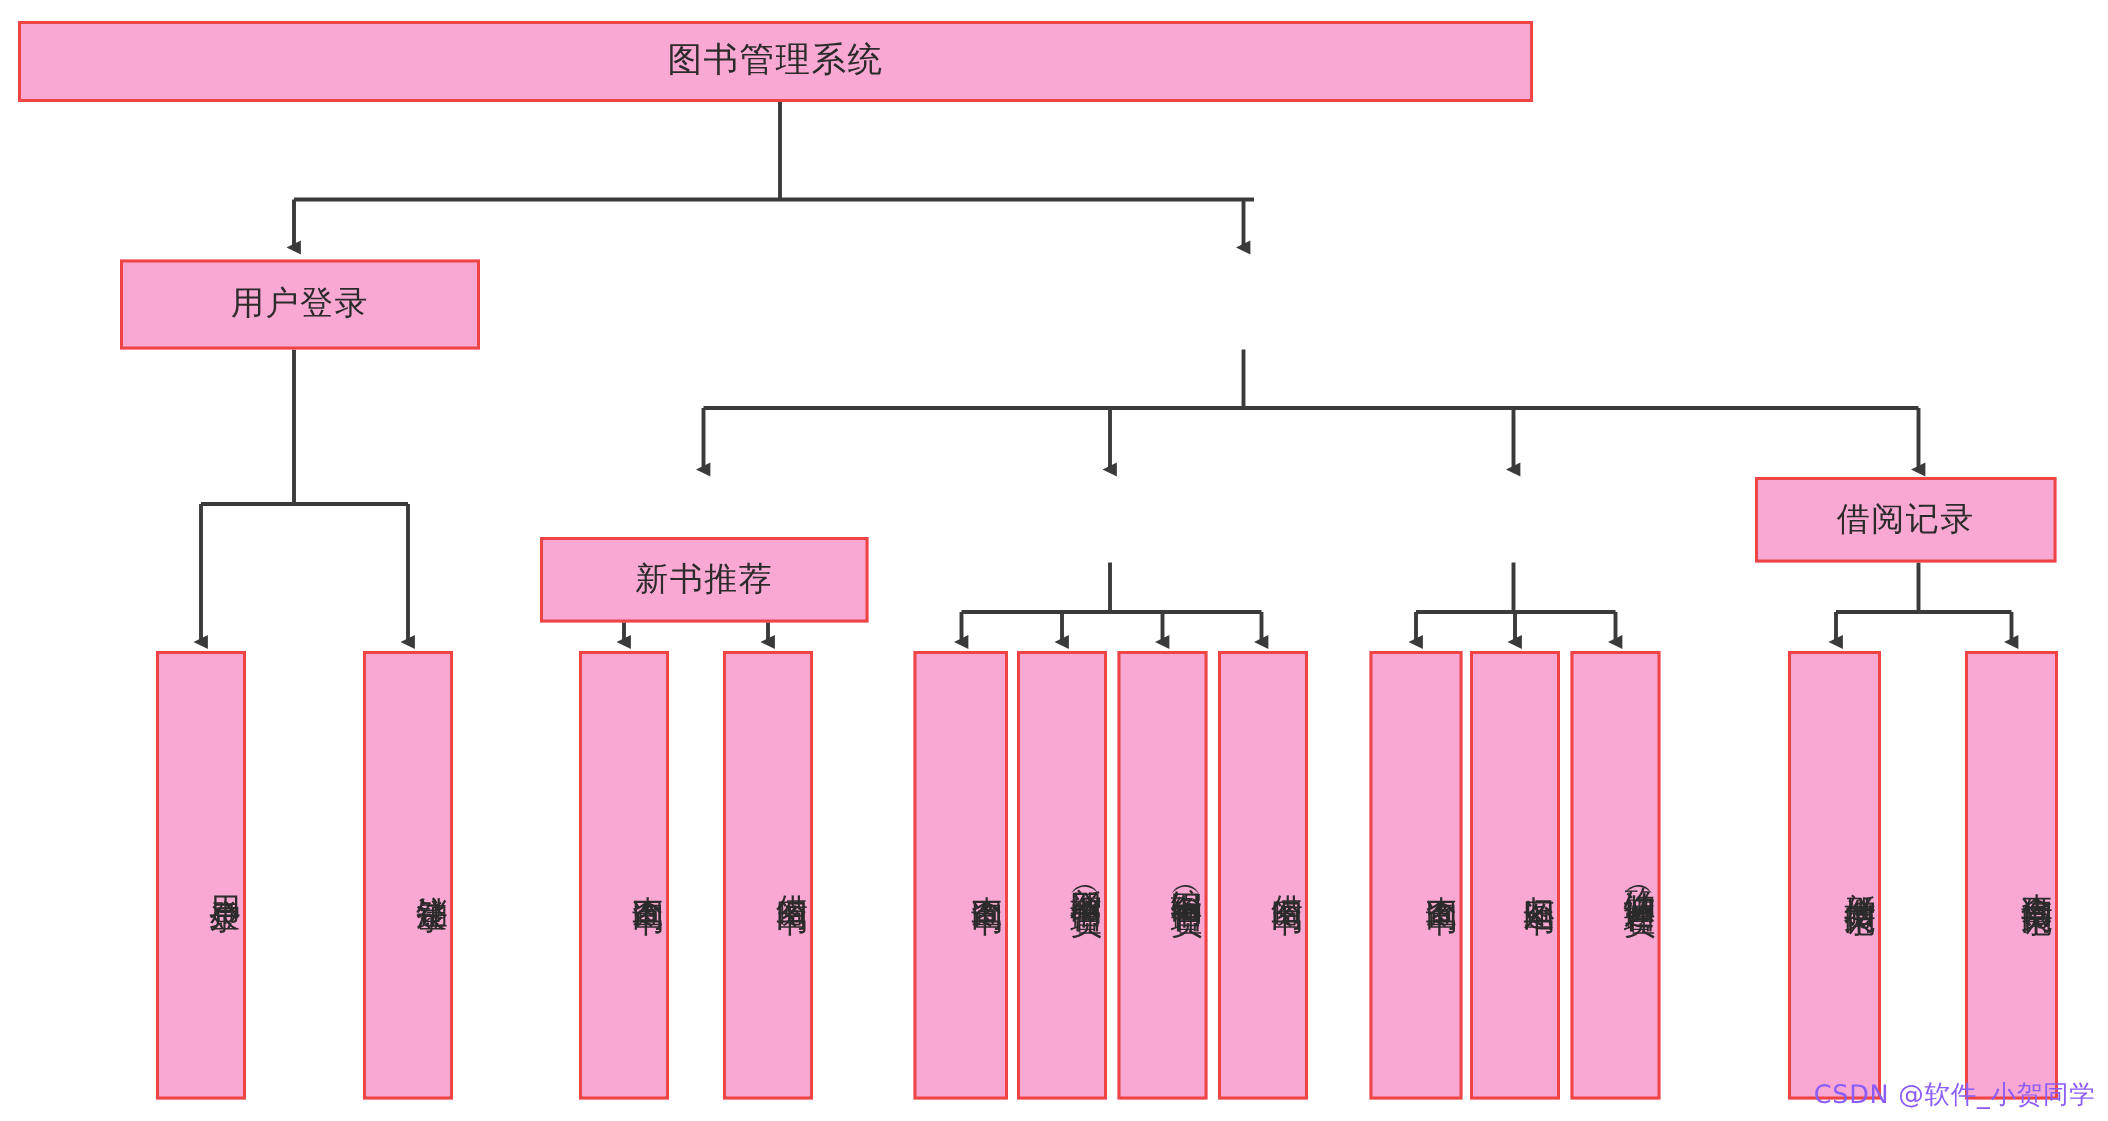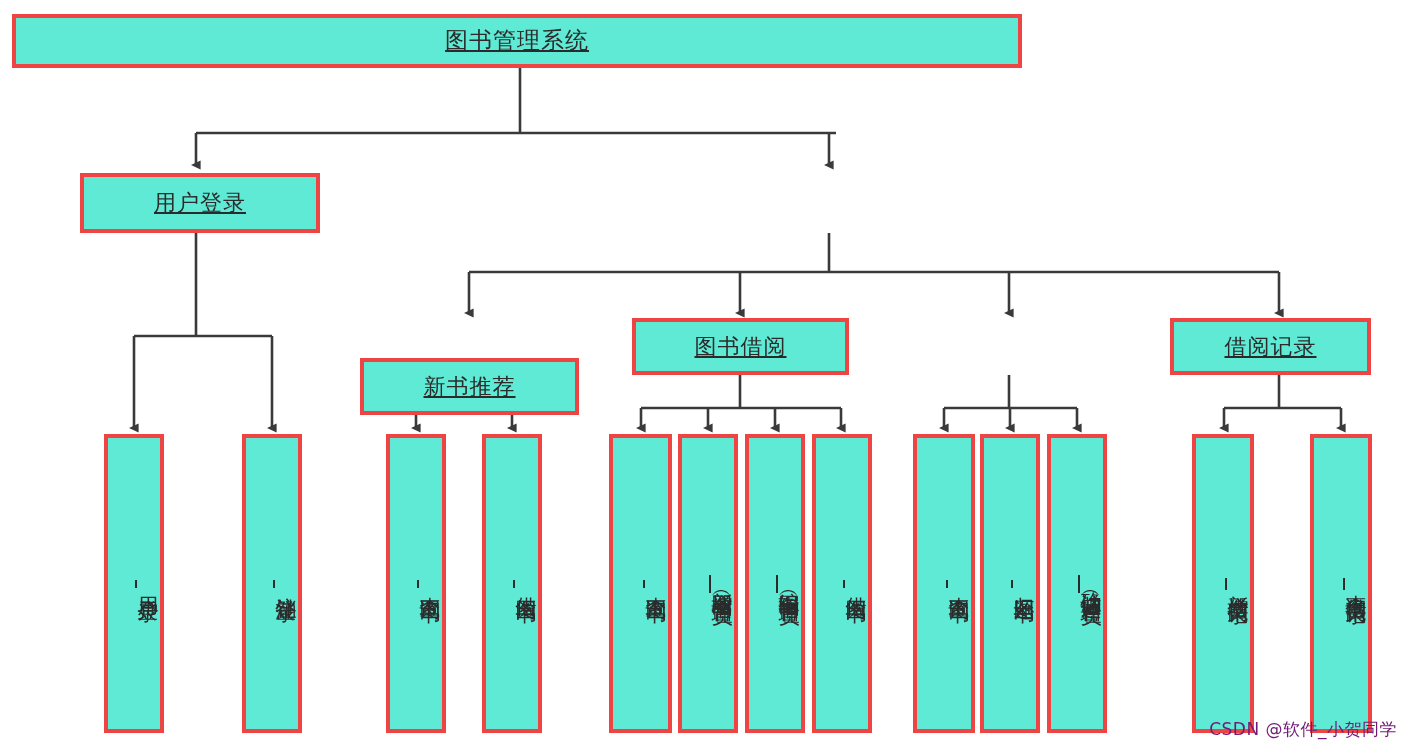--- a/index.html
+++ b/index.html
@@ -8,28 +8,27 @@
     background:#ffffff;
     font-family:"DejaVu Sans","Liberation Sans",sans-serif;
     overflow:hidden;
   }
   #canvas{position:relative;width:1405px;height:747px;}
   svg.edges{position:absolute;left:0;top:0;width:1405px;height:747px;}
 
   .node{
     position:absolute;
     box-sizing:border-box;
-    border:4px solid #ef4444;
-    background:#5eead4;
+    border:2px solid #ef4444;
+    background:#f9a8d4;
     display:flex;
     align-items:center;
     justify-content:center;
     color:#2b2b2b;
     line-height:1.18;
-    text-decoration:underline;
   }
   .node.h{
     font-size:22px;
     letter-spacing:1px;
   }
   .node.root{font-size:23px;}
   .node.v{
     font-size:21px;
     writing-mode:vertical-rl;
     text-orientation:upright;
@@ -41,21 +40,21 @@
   .node.v .lbl{
     writing-mode:vertical-rl;
     text-orientation:upright;
     white-space:nowrap;
   }
   .watermark{
     position:absolute;
     right:8px;
     bottom:6px;
     font-size:17px;
-    color:#701a75;
+    color:#8b5cf6;
     letter-spacing:0.5px;
     white-space:nowrap;
     pointer-events:none;
   }
 </style>
 </head>
 <body>
 
 <div id="canvas">
 
@@ -114,23 +113,20 @@
     <span class="lbl">图书管理系统</span>
   </div>
 
   <div class="node h" style="left:80px;top:173px;width:240px;height:60px;">
     <span class="lbl">用户登录</span>
   </div>
 
   <div class="node h" style="left:360px;top:318px;width:219px;height:57px;margin-top:40px;">
     <span class="lbl">新书推荐</span>
   </div>
-  <div class="node h" style="left:632px;top:318px;width:217px;height:57px;">
-    <span class="lbl">图书借阅</span>
-  </div>
   <div class="node h" style="left:1170px;top:318px;width:201px;height:57px;">
     <span class="lbl">借阅记录</span>
   </div>
 
   <div class="node v" style="left:104px;top:434px;width:60px;height:299px;">
     <span class="lbl">用户登录</span>
   </div>
   <div class="node v" style="left:242px;top:434px;width:60px;height:299px;">
     <span class="lbl">注销登录</span>
   </div>

